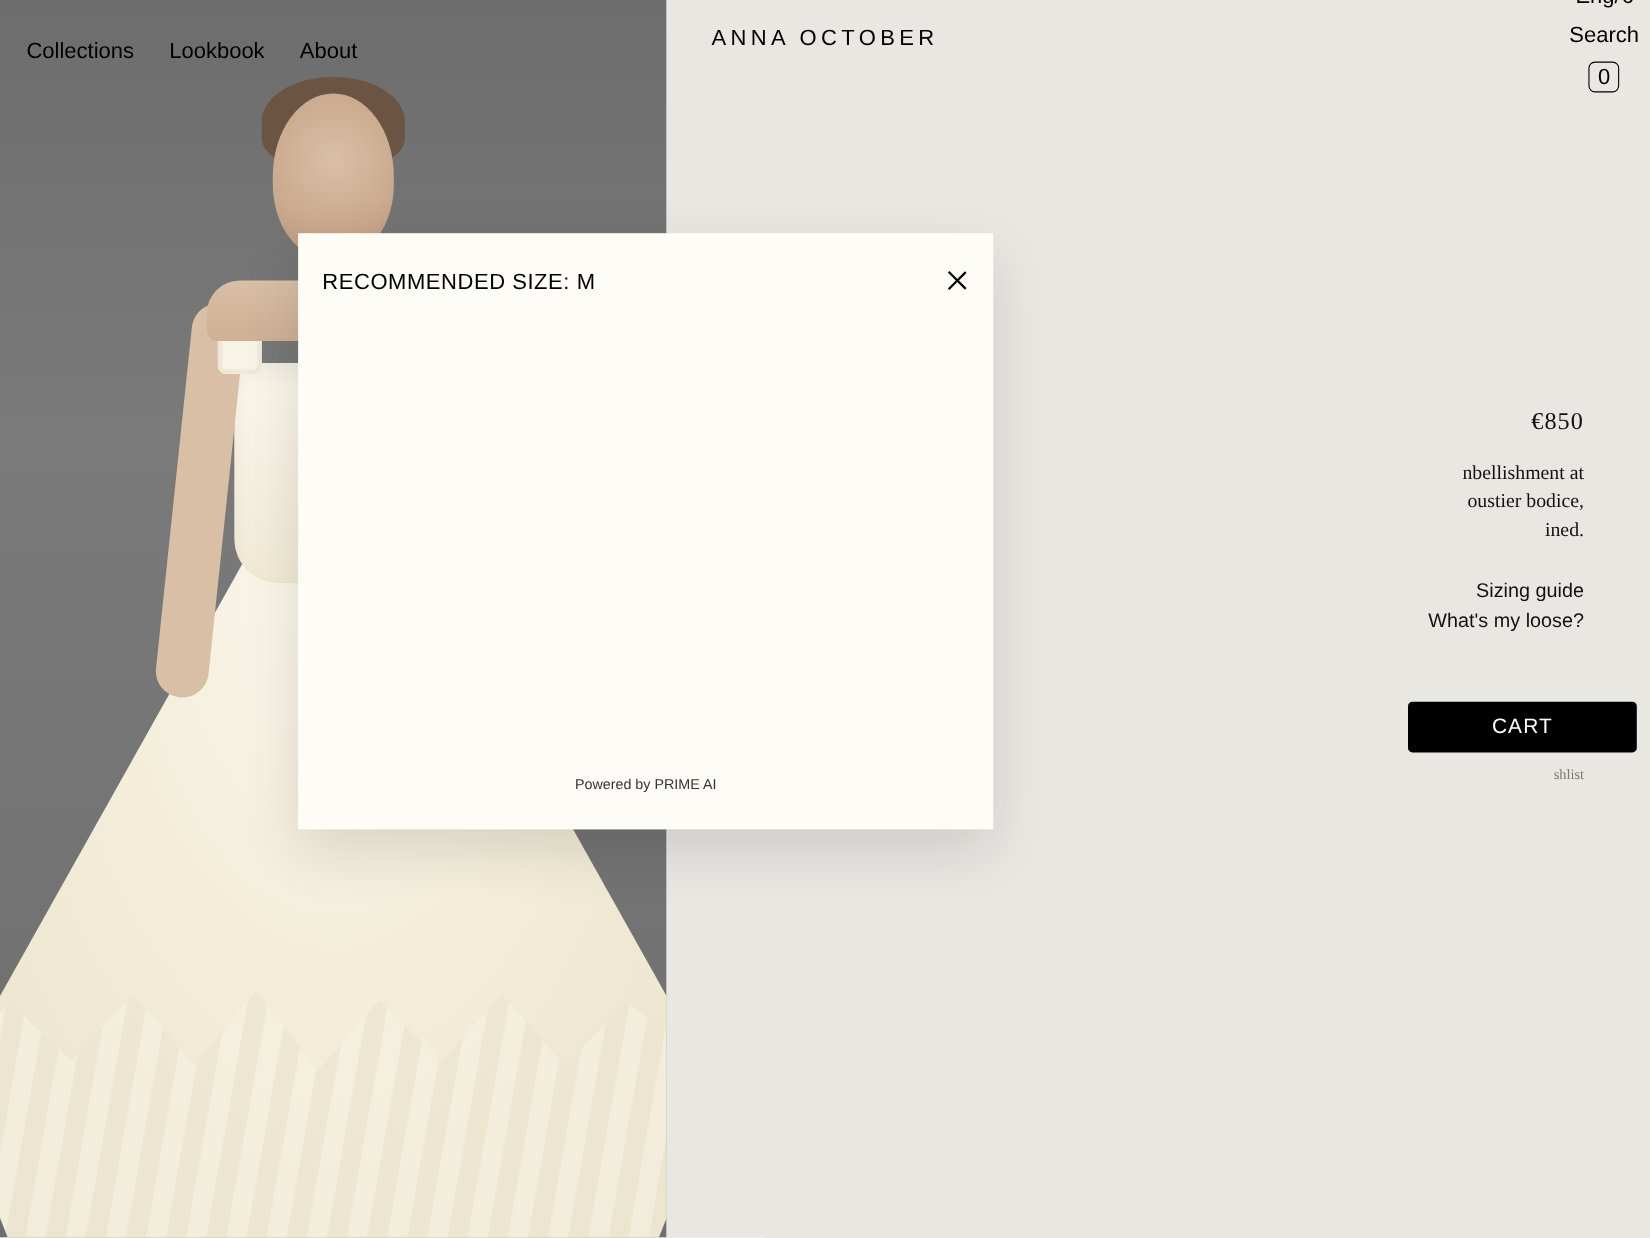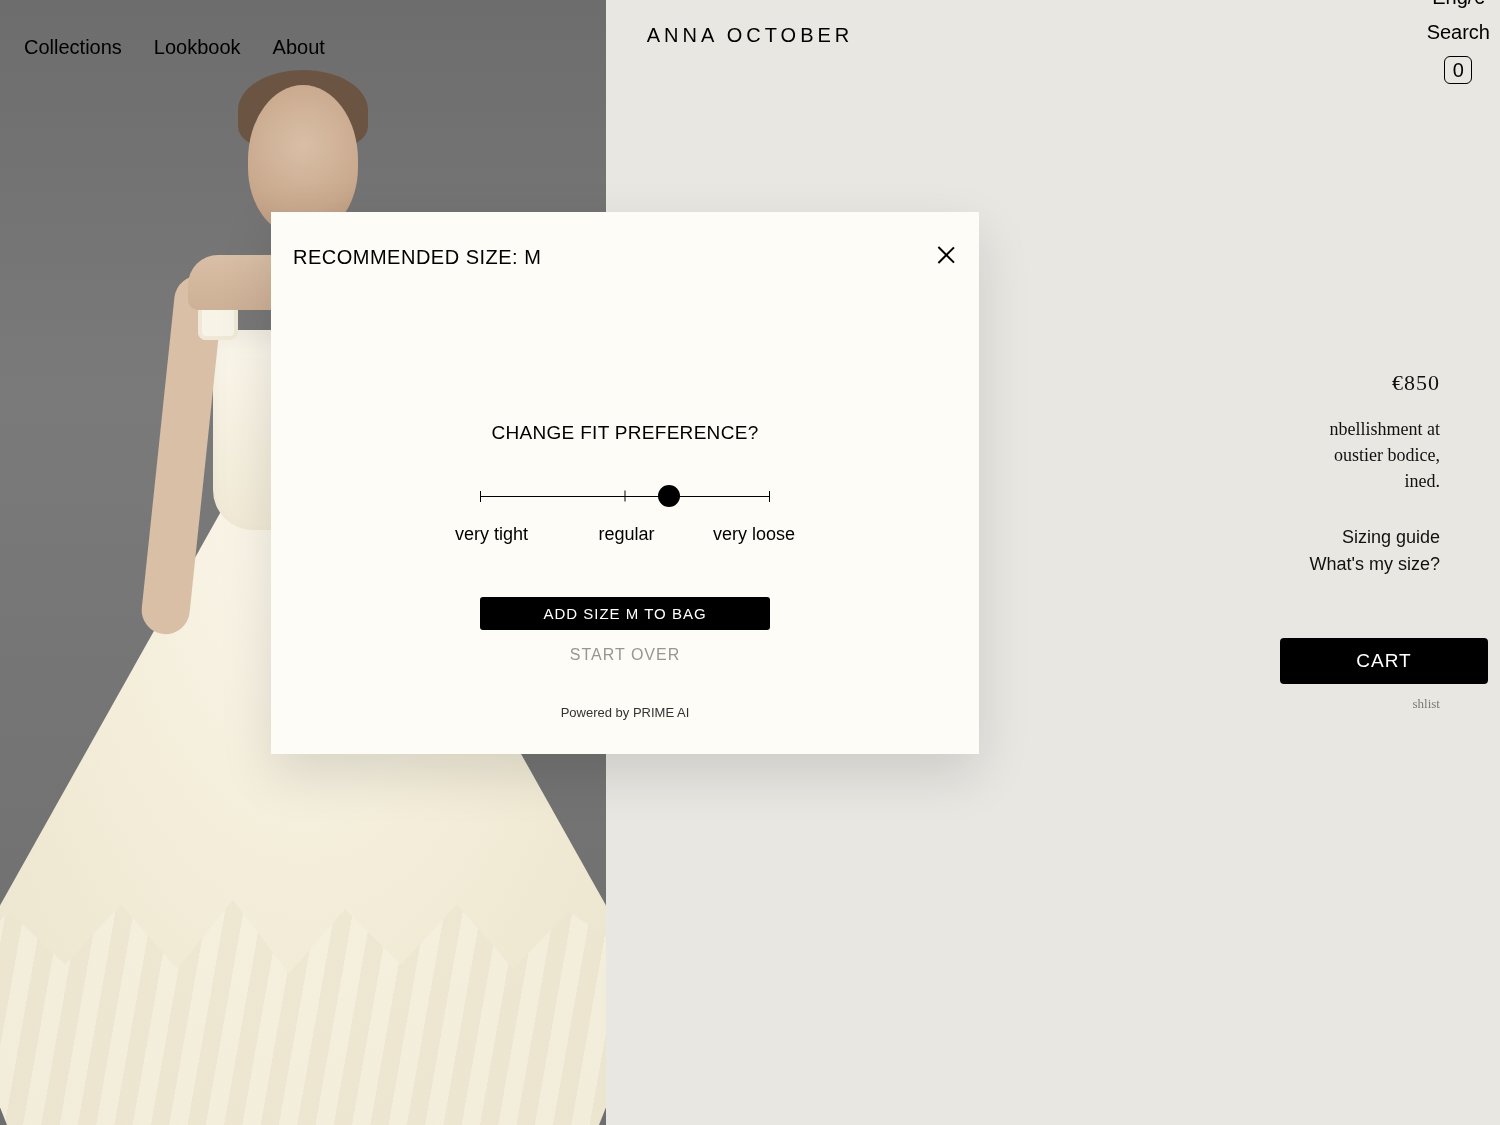--- a/index.html
+++ b/index.html
@@ -115,21 +115,21 @@
   .add-cart {
     display:inline-block; background:#000; color:#fff; font-family:"Helvetica Neue",Arial,sans-serif;
     font-size:19px; letter-spacing:1px; padding:12px 40px; border-radius:4px; cursor:pointer;
     width:208px; text-align:center;
   }
   .wishlist { font-size:13px; color:#7a7a74; margin-top:12px; cursor:pointer; font-family: Georgia, serif;}
 
   
   .modal {
     position:absolute; top:212px; left:271px;
-    width:708px; height:542px;
+    width:632px; height:542px;
     background:#fdfcf7;
     box-shadow: 0 20px 50px rgba(0,0,0,.12);
     padding: 34px 22px 20px 22px;
   }
   .modal-title { font-size:20px; letter-spacing:.5px; }
   .modal-close {
     position:absolute; top:32px; right:22px; width:22px; height:22px; cursor:pointer;
   }
   .modal-close::before, .modal-close::after{
     content:""; position:absolute; left:50%; top:0; width:1.5px; height:22px; background:#000;
@@ -201,21 +201,21 @@
   <div class="right-half">
     <div class="product-panel">
       <div class="price">€850</div>
       <div class="desc">
         <div>nbellishment at</div>
         <div>oustier bodice,</div>
         <div>ined.</div>
       </div>
       <div class="links">
         <div>Sizing guide</div>
-        <div>What's my size?</div>
+        <div>What's my loose?</div>
       </div>
       <div class="add-cart">CART</div>
       <div class="wishlist">shlist</div>
     </div>
   </div>
 
   <div class="header">
     <div class="nav-left">
       <a>Collections</a>
       <a>Lookbook</a>
@@ -226,35 +226,17 @@
       <span>Eng/€</span>
       <span>Search</span>
       <span class="cart-count">0</span>
     </div>
   </div>
 
   <div class="modal">
     <div class="modal-title">RECOMMENDED SIZE: M</div>
     <div class="modal-close"></div>
 
-    <div class="fit-section">
-      <div class="fit-question">CHANGE FIT PREFERENCE?</div>
-
-      <div class="slider">
-        <div class="slider-line"></div>
-        <div class="slider-mid"></div>
-        <div class="slider-knob"></div>
-      </div>
-
-      <div class="slider-labels">
-        <span>very tight</span>
-        <span>regular</span>
-        <span>very loose</span>
-      </div>
-
-      <button class="modal-btn">ADD SIZE M TO BAG</button>
-      <div class="start-over">START OVER</div>
-    </div>
 
     <div class="powered">Powered by PRIME AI</div>
   </div>
 
 </div>
 
 </body></html>

